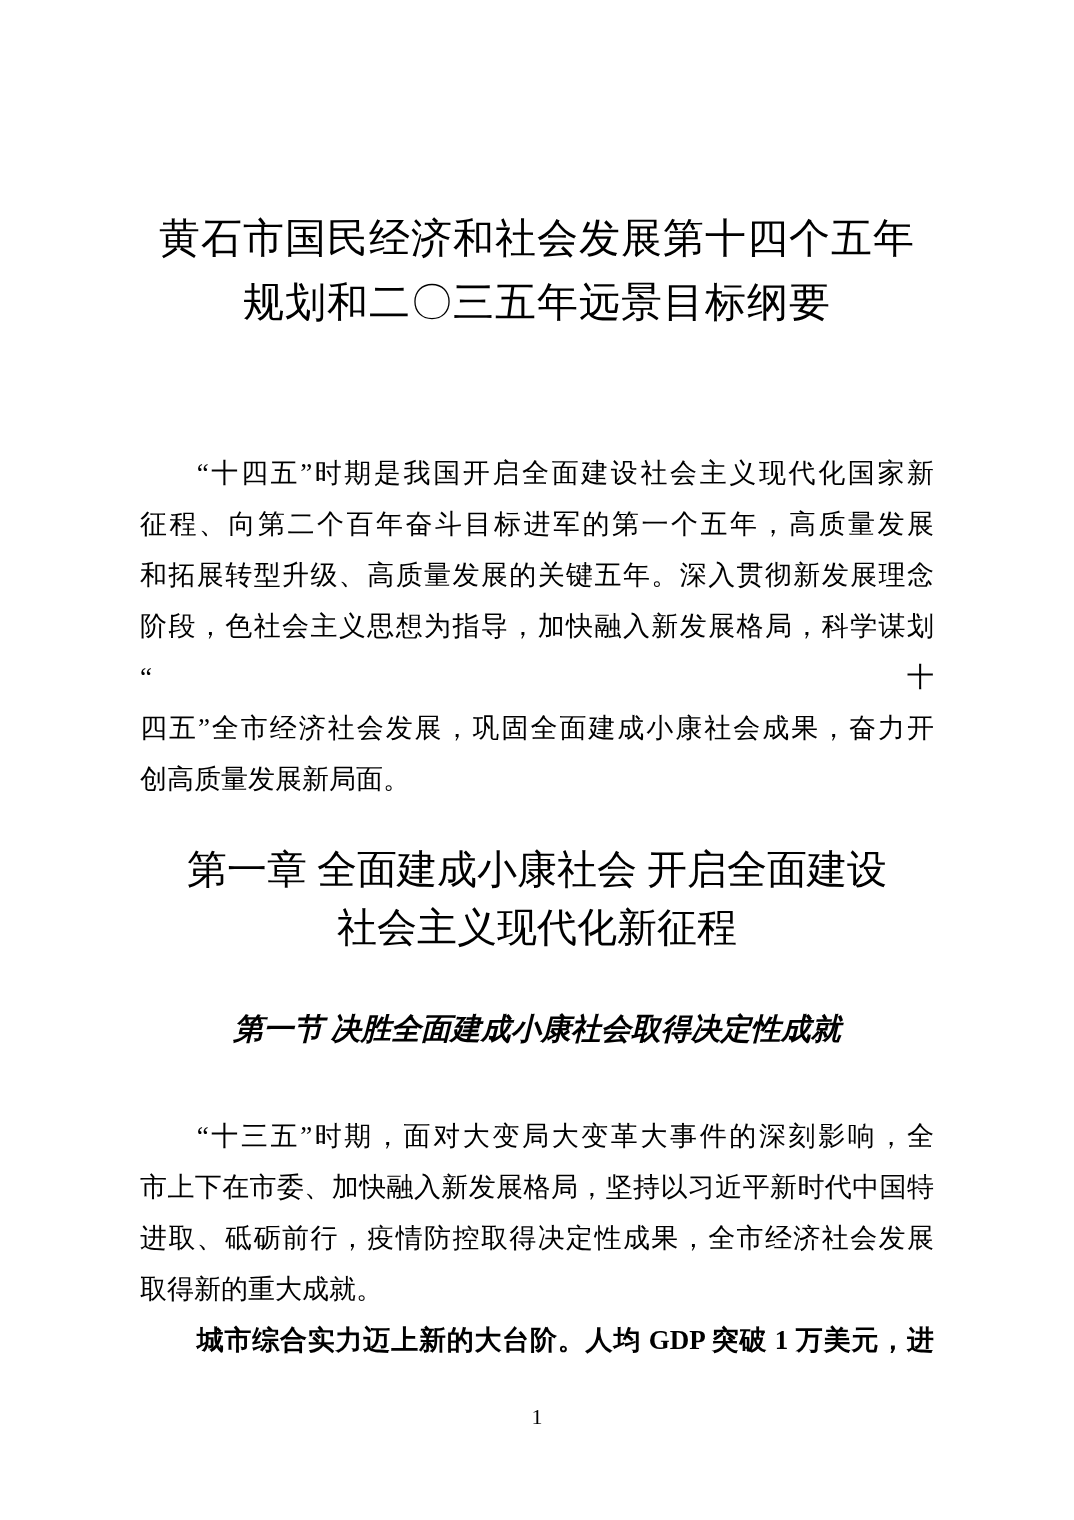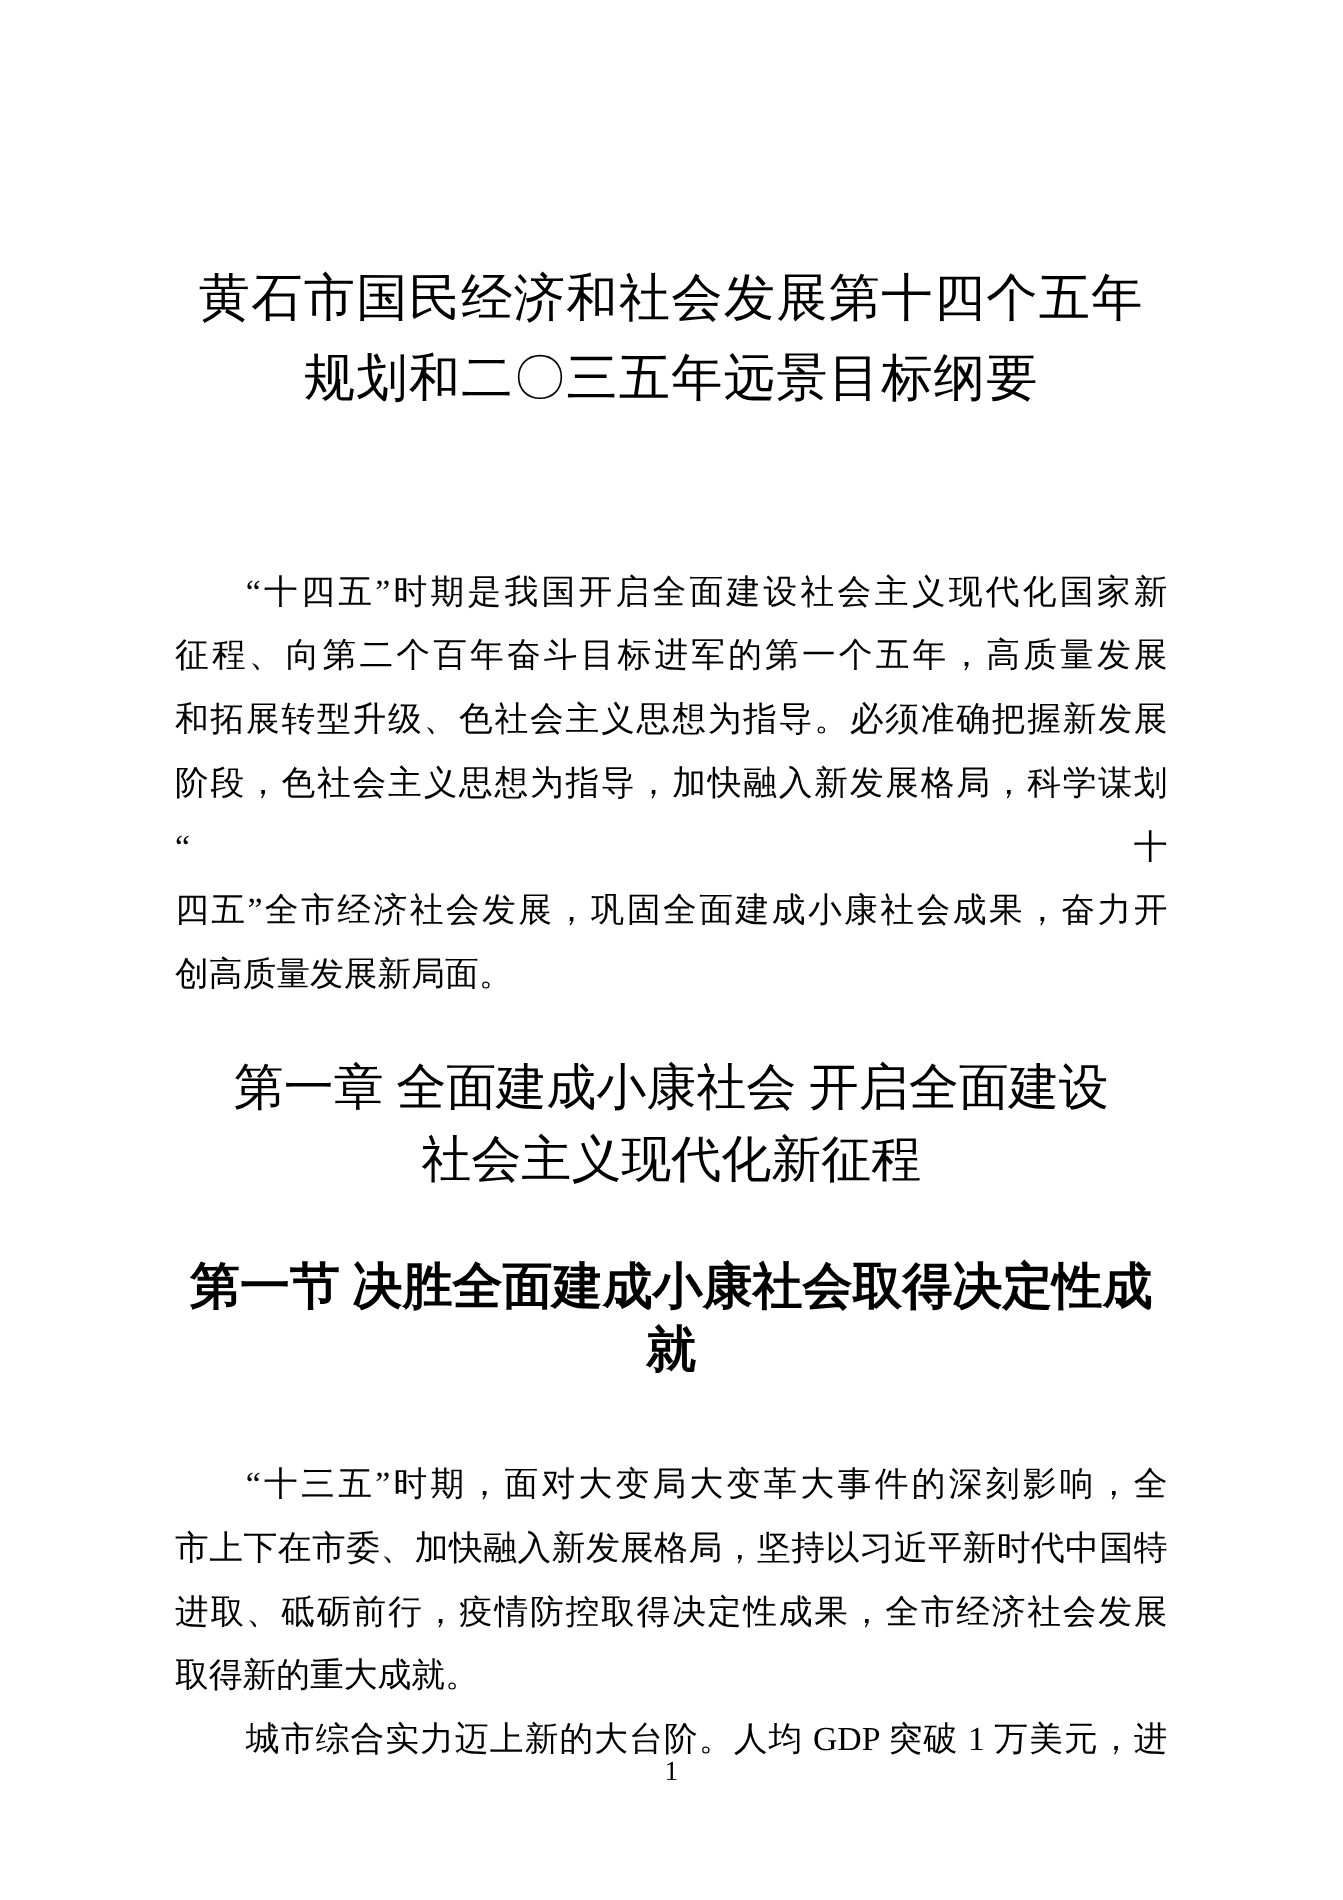--- a/index.html
+++ b/index.html
@@ -46,28 +46,29 @@
     margin: 36px 0 0 0;
     font-size: 40px;
     line-height: 58px;
     font-weight: 400;
   }
   .chapter-heading .line { text-align: center; }
 
   
   .section-heading {
     margin: 46px 0 0 0;
-    font-size: 40px;
+    font-size: 30px;
     line-height: 51px;
     font-weight: 700;
     text-align: center;
+    font-style: italic;
   }
 
   .para-achievements { margin-top: 57px; }
-  .para-city { margin-top: 0; }
+  .para-city { margin-top: 0; font-weight: bold; }
 
   .page-number {
     position: absolute;
     top: 1405px;
     left: 0;
     width: 100%;
     text-align: center;
     font-size: 22px;
     line-height: 24px;
   }
@@ -78,21 +79,21 @@
 <div class="content">
 
   <h1 class="doc-title">
       <div class="line">黄石市国民经济和社会发展第十四个五年</div>
       <div class="line">规划和二〇三五年远景目标纲要</div>
     </h1>
 
   <div class="para para-intro">
       <div class="line">“十四五”时期是我国开启全面建设社会主义现代化国家新</div>
       <div class="line">征程、向第二个百年奋斗目标进军的第一个五年，高质量发展</div>
-      <div class="line">和拓展转型升级、色社会主义思想为指导。必须准确把握新发展</div>
+      <div class="line">和拓展转型升级、高质量发展的关键五年。深入贯彻新发展理念</div>
       <div class="line">阶段，色社会主义思想为指导，加快融入新发展格局，科学谋划“十</div>
       <div class="line">四五”全市经济社会发展，巩固全面建成小康社会成果，奋力开</div>
       <div class="line">创高质量发展新局面。</div>
     </div>
 
   <h2 class="chapter-heading">
       <div class="line">第一章 全面建成小康社会 开启全面建设</div>
       <div class="line">社会主义现代化新征程</div>
     </h2>
 

